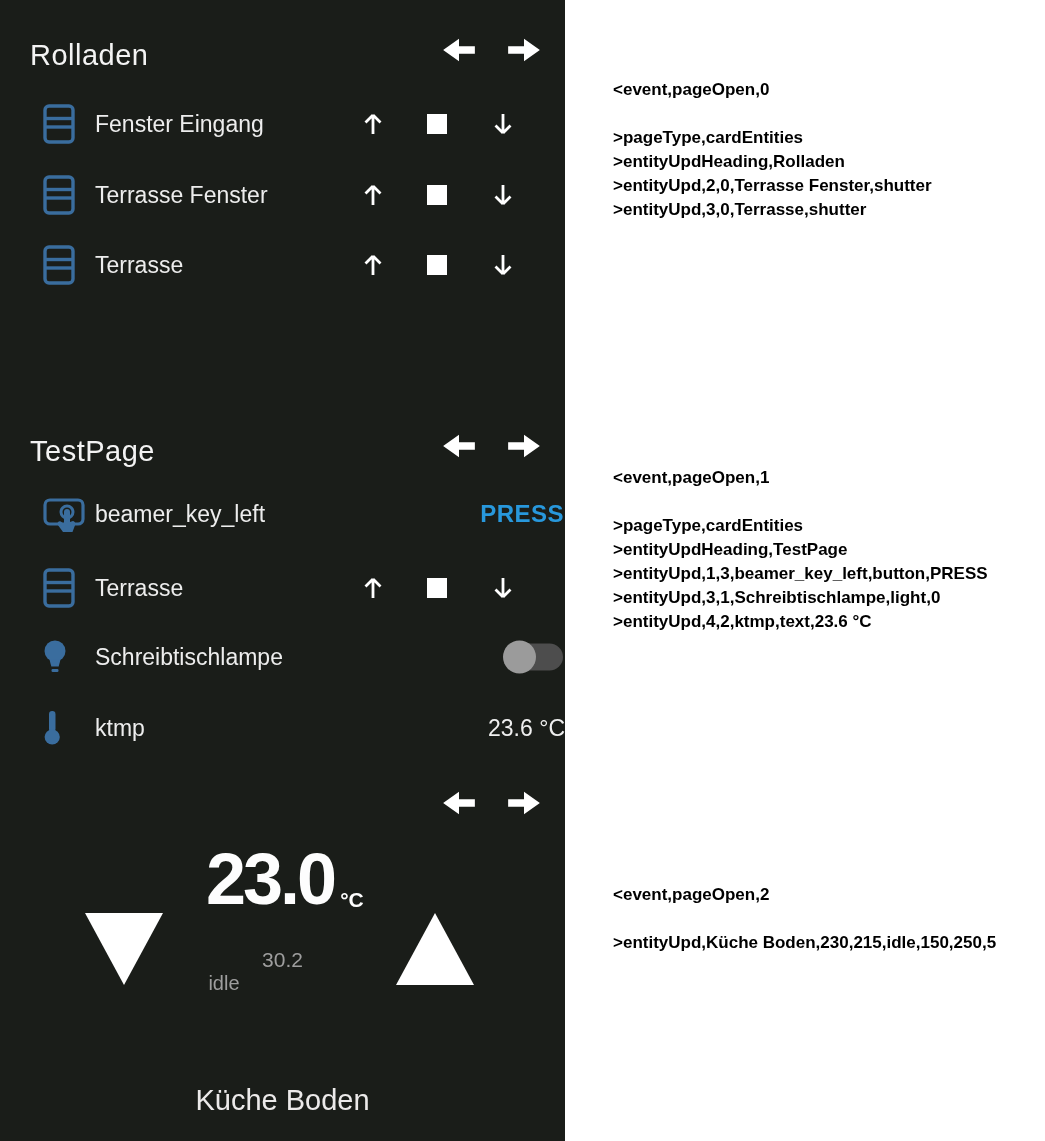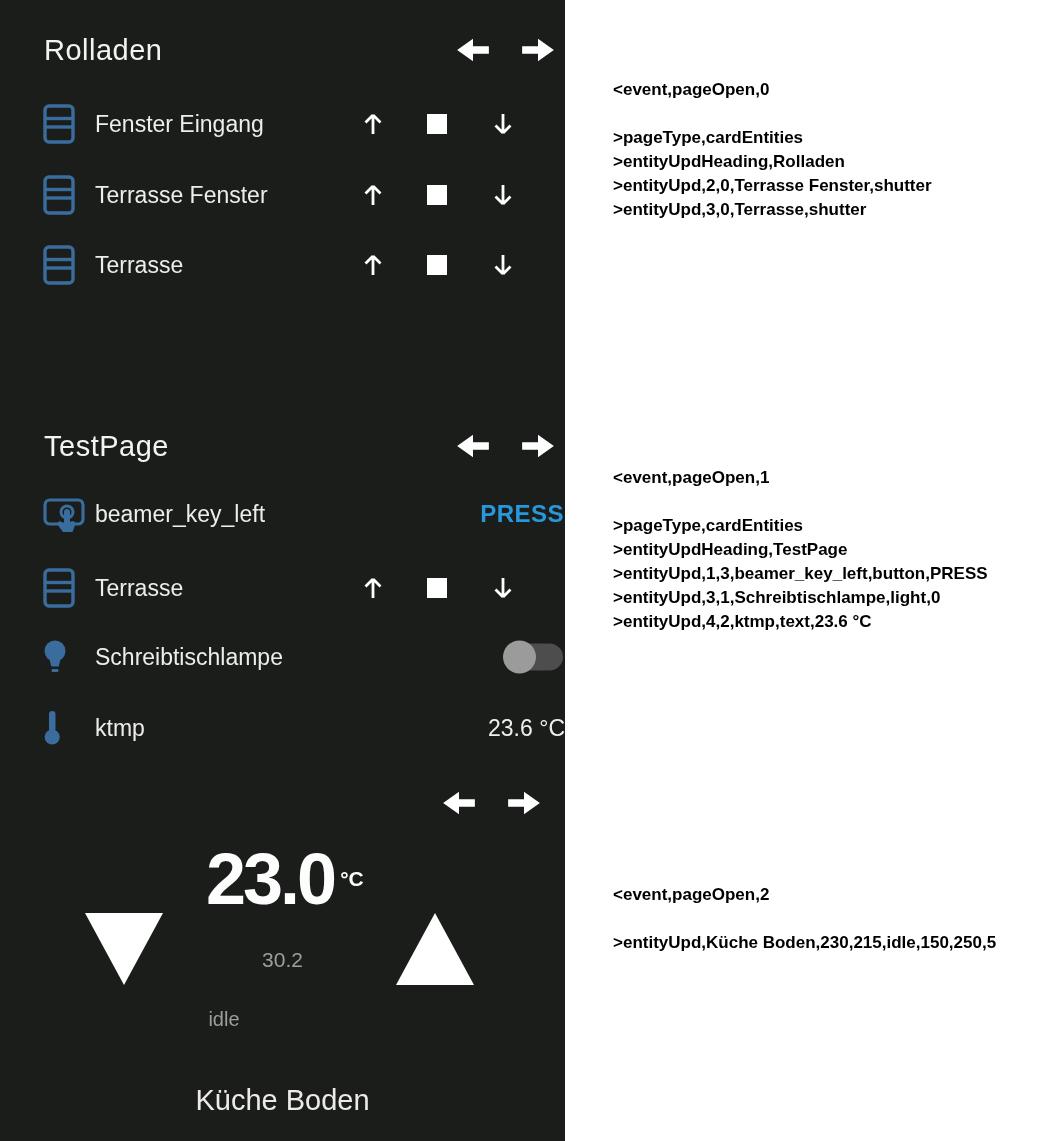--- a/index.html
+++ b/index.html
@@ -3,22 +3,22 @@
 <meta charset="utf-8">
 <style>
   html,body{margin:0;padding:0;}
   .stage{position:relative;width:1045px;height:1141px;background:#ffffff;
          font-family:"Liberation Sans",sans-serif;overflow:hidden;}
 
   
   .panel{position:absolute;left:0;top:0;width:565px;height:1141px;
          background:#1a1d19;color:#f1f1f1;}
 
-  .card-header{position:absolute;left:44px;width:512px;height:44px;
-               display:flex;align-items:center;}
+  .card-header{position:absolute;left:30px;width:512px;height:44px;
+               display:flex;align-items:flex-end;}
   .heading{font-size:29px;color:#f3f3f3;letter-spacing:.5px;}
   .nav{position:absolute;right:0;top:50%;transform:translateY(-50%);
        display:flex;gap:29px;}
   .nav svg{display:block;}
 
   .entity-row{position:absolute;left:0;width:565px;height:48px;padding-left:36px;}
   .entity-icon{position:absolute;left:42px;top:50%;transform:translateY(-50%);}
   .entity-label{position:absolute;left:95px;top:50%;transform:translateY(-50%);
                 font-size:23px;color:#ededed;white-space:nowrap;}
   .btn-up{position:absolute;left:359px;top:10px;}
@@ -28,33 +28,33 @@
                font-size:24px;font-weight:bold;color:#2898dc;letter-spacing:.5px;}
   .text-value{position:absolute;right:36px;top:50%;transform:translateY(-50%);
               font-size:23px;color:#efefef;}
   .toggle{position:absolute;right:38px;top:50%;transform:translateY(-50%);
           width:58px;height:27px;border-radius:14px;background:#4d4d4d;}
   .toggle-knob{position:absolute;left:-2px;top:-3px;width:33px;height:33px;
                border-radius:50%;background:#9b9b9b;}
 
   
   .thermo-nav{position:absolute;right:23px;top:789px;display:flex;gap:29px;}
-  .thermo-temp{position:absolute;left:206px;top:846px;display:flex;align-items:center;}
+  .thermo-temp{position:absolute;left:206px;top:846px;display:flex;align-items:flex-end;}
   .thermo-temp .num{font-size:72px;line-height:0.92;font-weight:bold;
                     letter-spacing:-3px;color:#fdfdfd;}
   .thermo-temp .unit{font-size:21px;font-weight:bold;margin-left:6px;margin-top:0px;color:#fdfdfd;}
   .tri-down{position:absolute;left:85px;top:913px;width:0;height:0;
             border-left:39px solid transparent;border-right:39px solid transparent;
             border-top:72px solid #ffffff;}
   .tri-up{position:absolute;left:396px;top:913px;width:0;height:0;
           border-left:39px solid transparent;border-right:39px solid transparent;
           border-bottom:72px solid #ffffff;}
   .thermo-target{position:absolute;left:0;top:948px;width:565px;text-align:center;
                  font-size:21px;color:#9e9e9e;}
-  .thermo-state{position:absolute;left:0;top:1008px;width:448px;text-align:center;
+  .thermo-state{position:absolute;left:0;top:972px;width:448px;text-align:center;
                 font-size:20px;color:#9e9e9e;}
   .thermo-title{position:absolute;left:0;top:1084px;width:565px;text-align:center;
                 font-size:29px;color:#eceaea;}
 
   
   .proto-block{position:absolute;left:613px;width:430px;color:#000000;
                font-size:17px;font-weight:bold;line-height:24px;white-space:nowrap;}
   .proto-space{height:24px;}
 </style>
 </head>

